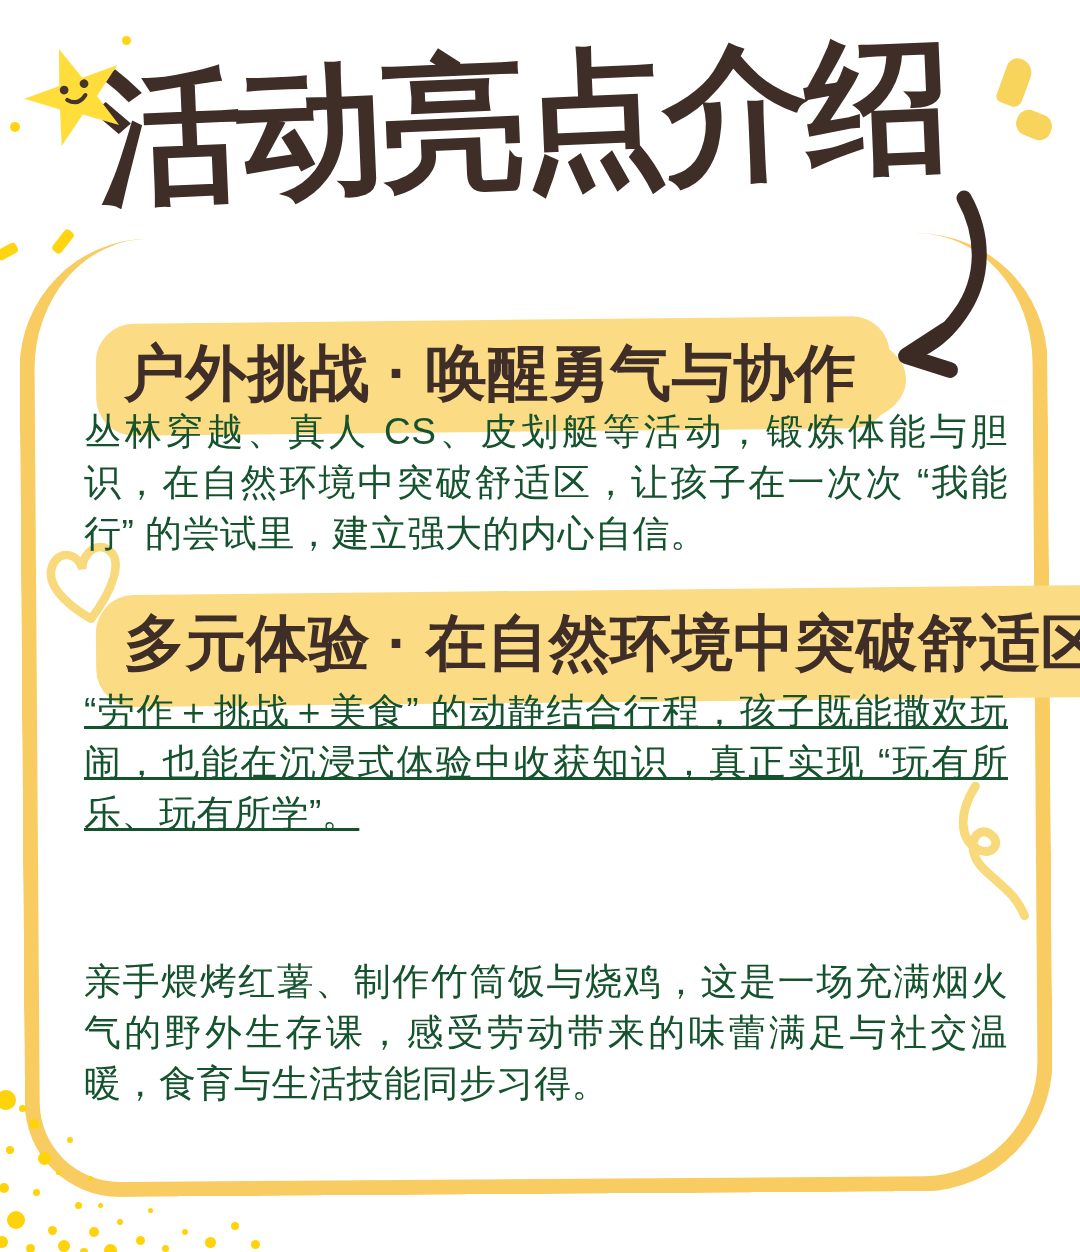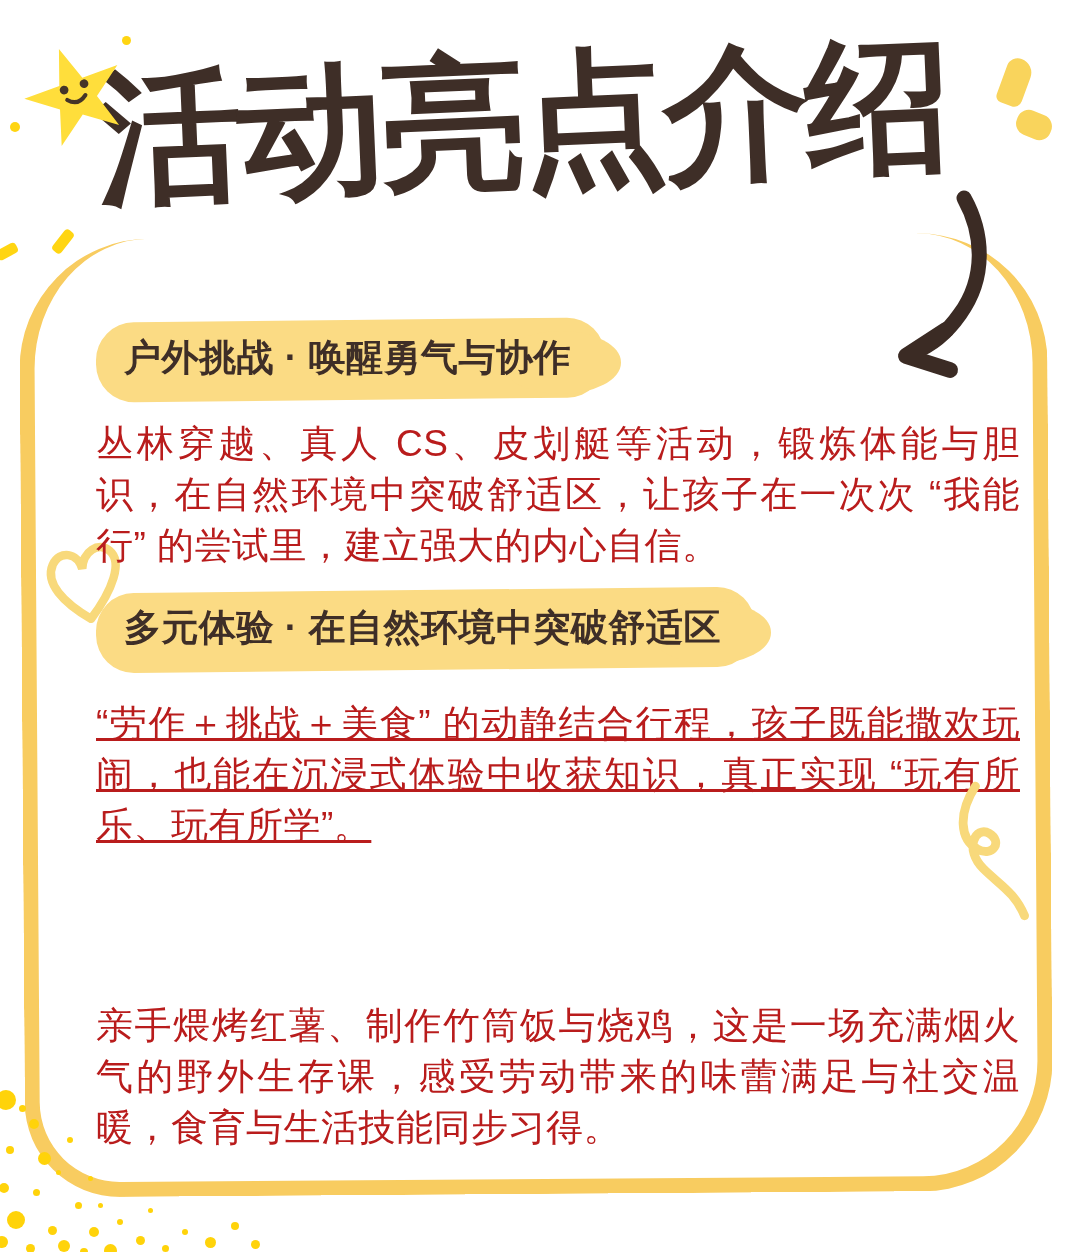--- a/index.html
+++ b/index.html
@@ -46,43 +46,43 @@
   
   .dash{position:absolute; background:#F9D45C; z-index:4;}
   .dash.d1{left:1002px; top:58px; width:26px; height:48px; border-radius:14px 18px 10px 8px; transform:rotate(20deg);}
   .dash.d2{left:1016px; top:112px; width:36px; height:26px; border-radius:12px; transform:rotate(22deg);}
   
   .arrow{position:absolute; left:856px; top:182px; width:142px; height:200px; z-index:5;}
   
   .heading{position:absolute; z-index:2; white-space:nowrap;}
   .heading .hl{
     position:relative; display:inline-block; z-index:0;
-    font-size:37px; font-weight:900; color:#3E2E27;
+    font-size:61px; font-weight:900; color:#3E2E27;
     padding:13px 34px 17px 28px; letter-spacing:0.5px;
   }
   .heading .hl::before{
     content:""; position:absolute; inset:0; z-index:-1;
     background:#FBDB84; border-radius:38px; transform:rotate(-0.6deg);
   }
   .heading .hl::after{
     content:""; position:absolute; z-index:-1;
     right:-16px; top:14%; width:120px; height:78%;
     background:#FBDB84; border-radius:50%;
   }
   .heading.h1{left:96px; top:320px;}
   .heading.h2{left:96px; top:590px;}
   .heading.h3{left:96px; top:860px;}
   .para{
-    position:absolute; left:84px; width:924px; margin:12px;
-    font-size:37px; line-height:51px; color:#b91c1c;
+    position:absolute; left:84px; width:924px; margin:0;
+    font-size:37px; line-height:51px; color:#14532d;
     letter-spacing:0.5px; text-align:justify; z-index:2;
   }
   .para.p1{top:406px;}
   .para.p2{top:686px;text-decoration:underline;}
-  .para.p3{top:988px;}
+  .para.p3{top:956px;}
   
   .heart{position:absolute; left:36px; top:534px; width:94px; height:100px; transform:rotate(-10deg); z-index:1;}
   .squiggle{position:absolute; left:946px; top:776px; width:108px; height:148px; z-index:2;}
   
   .dot{position:absolute; background:#FFD30A; border-radius:50%; z-index:1;}
 </style>
 </head>
 <body>
 
 <div class="poster">

